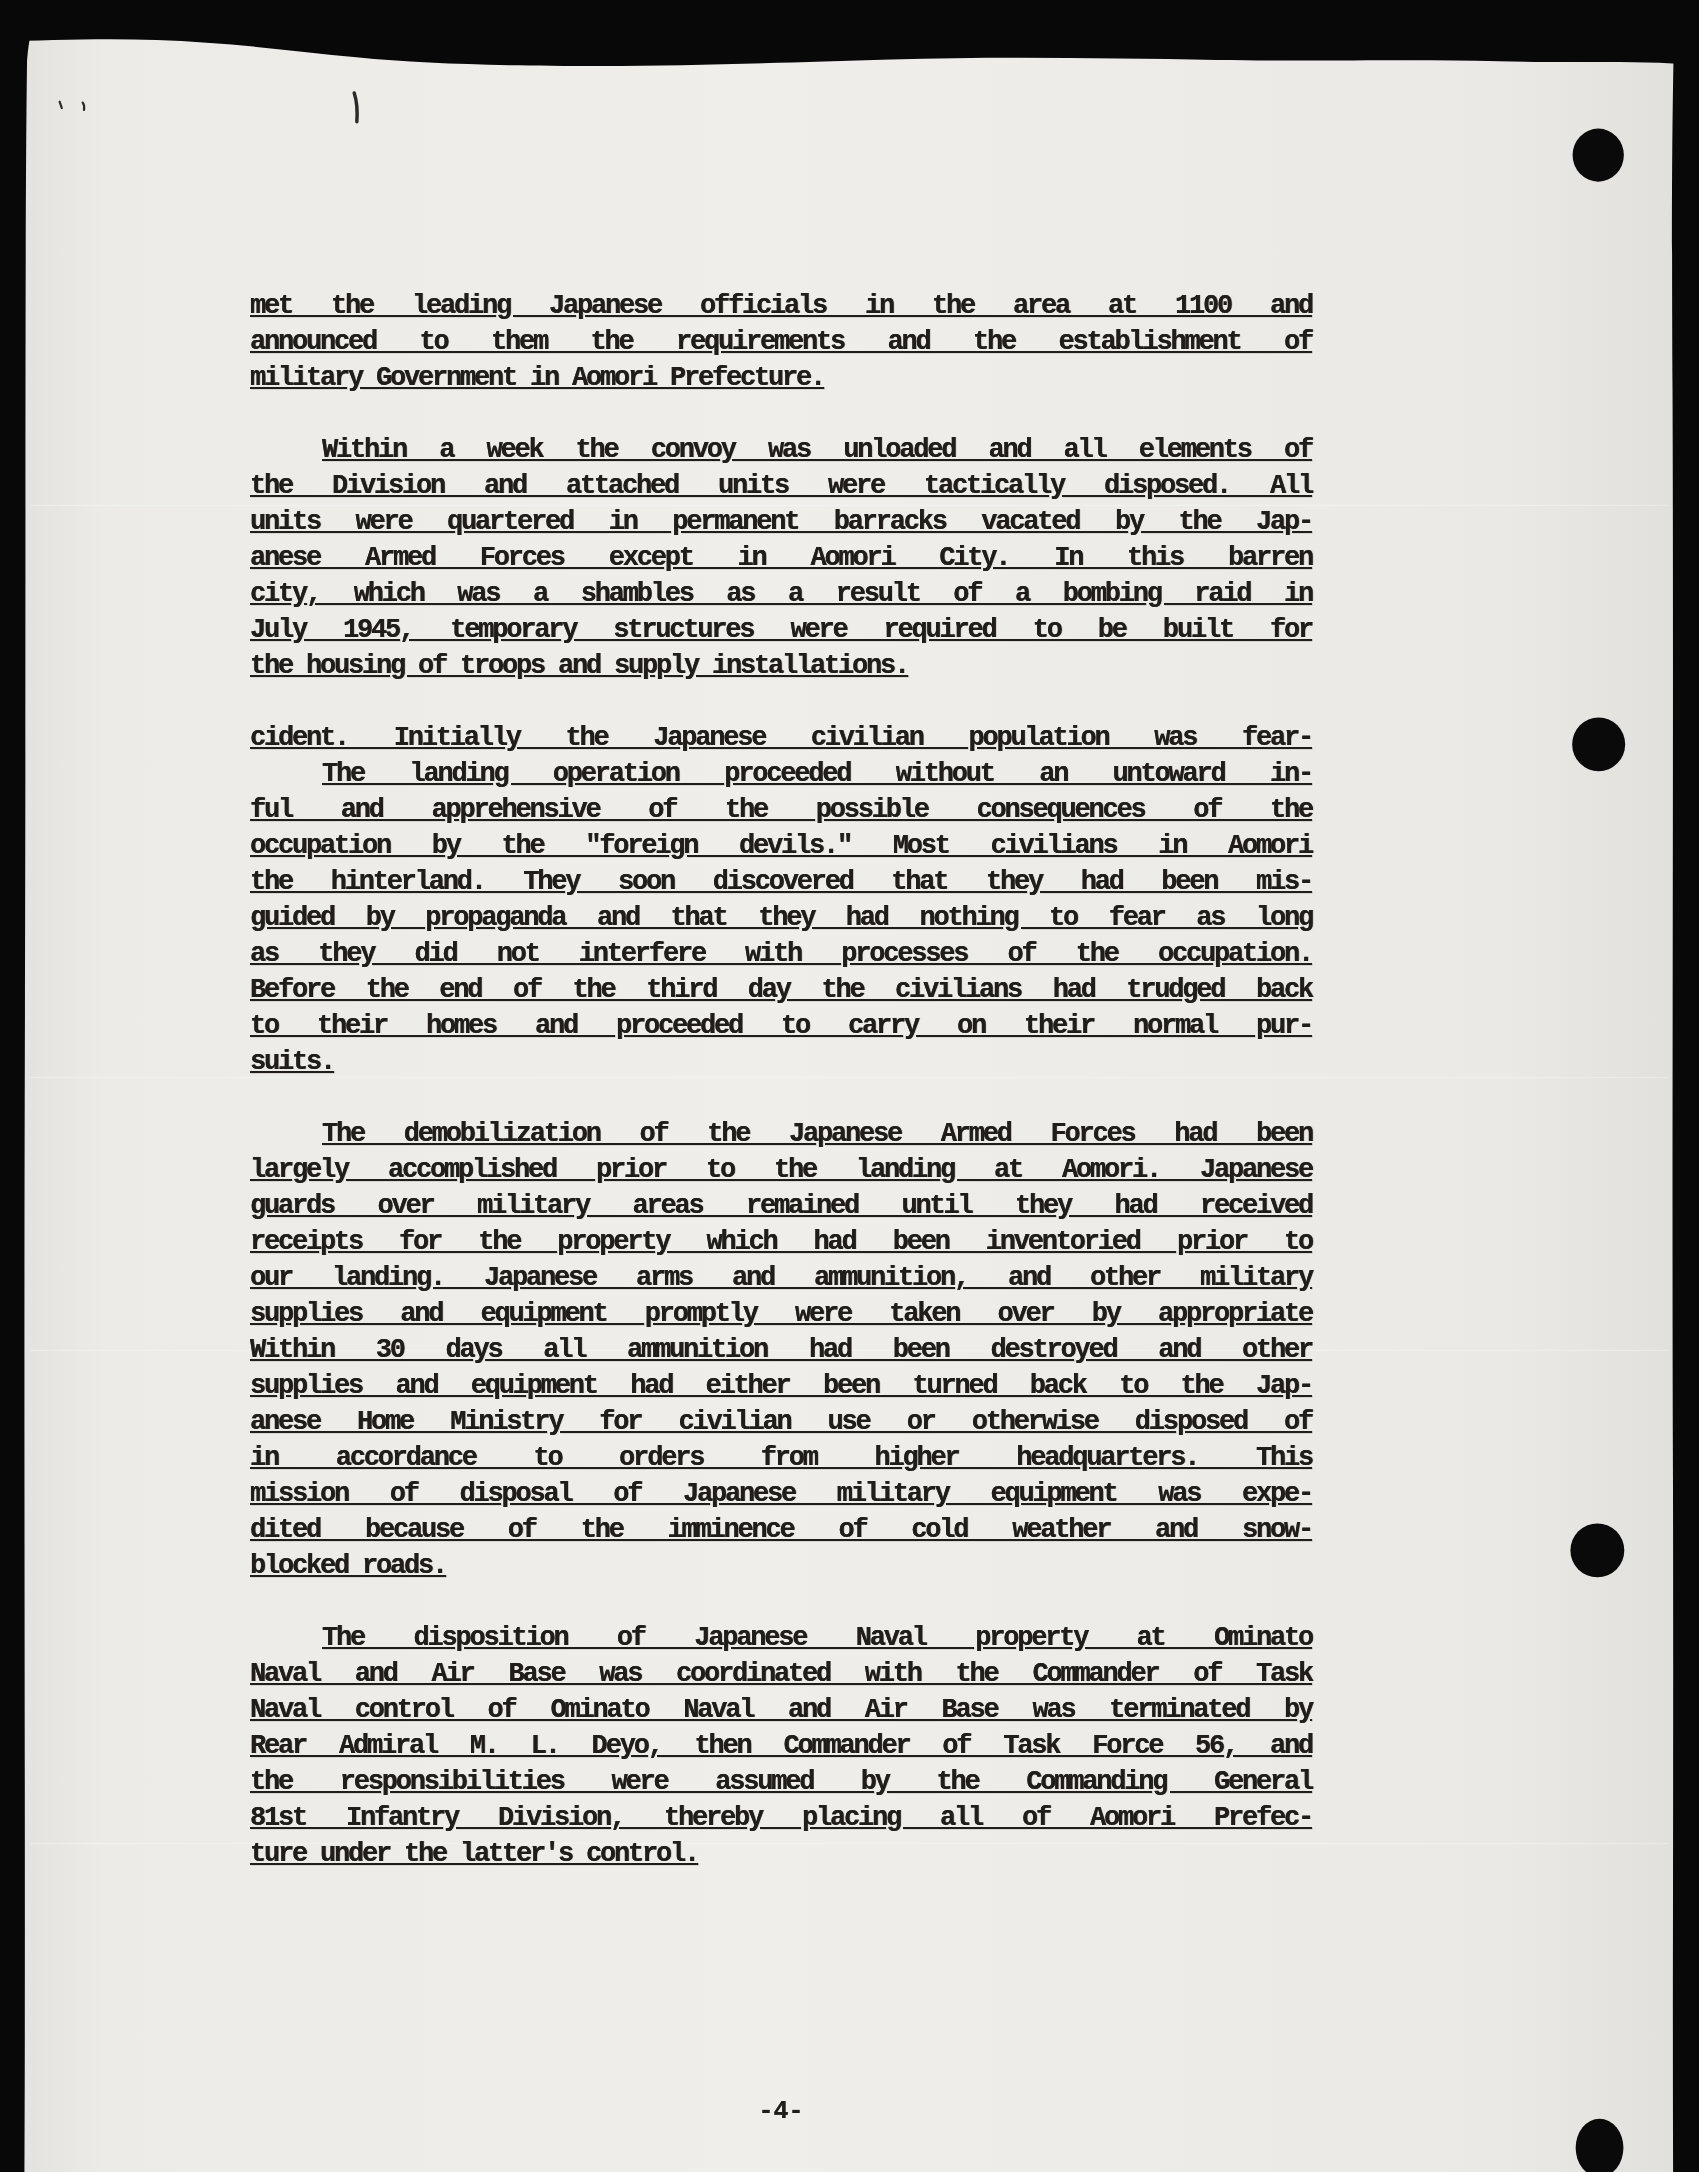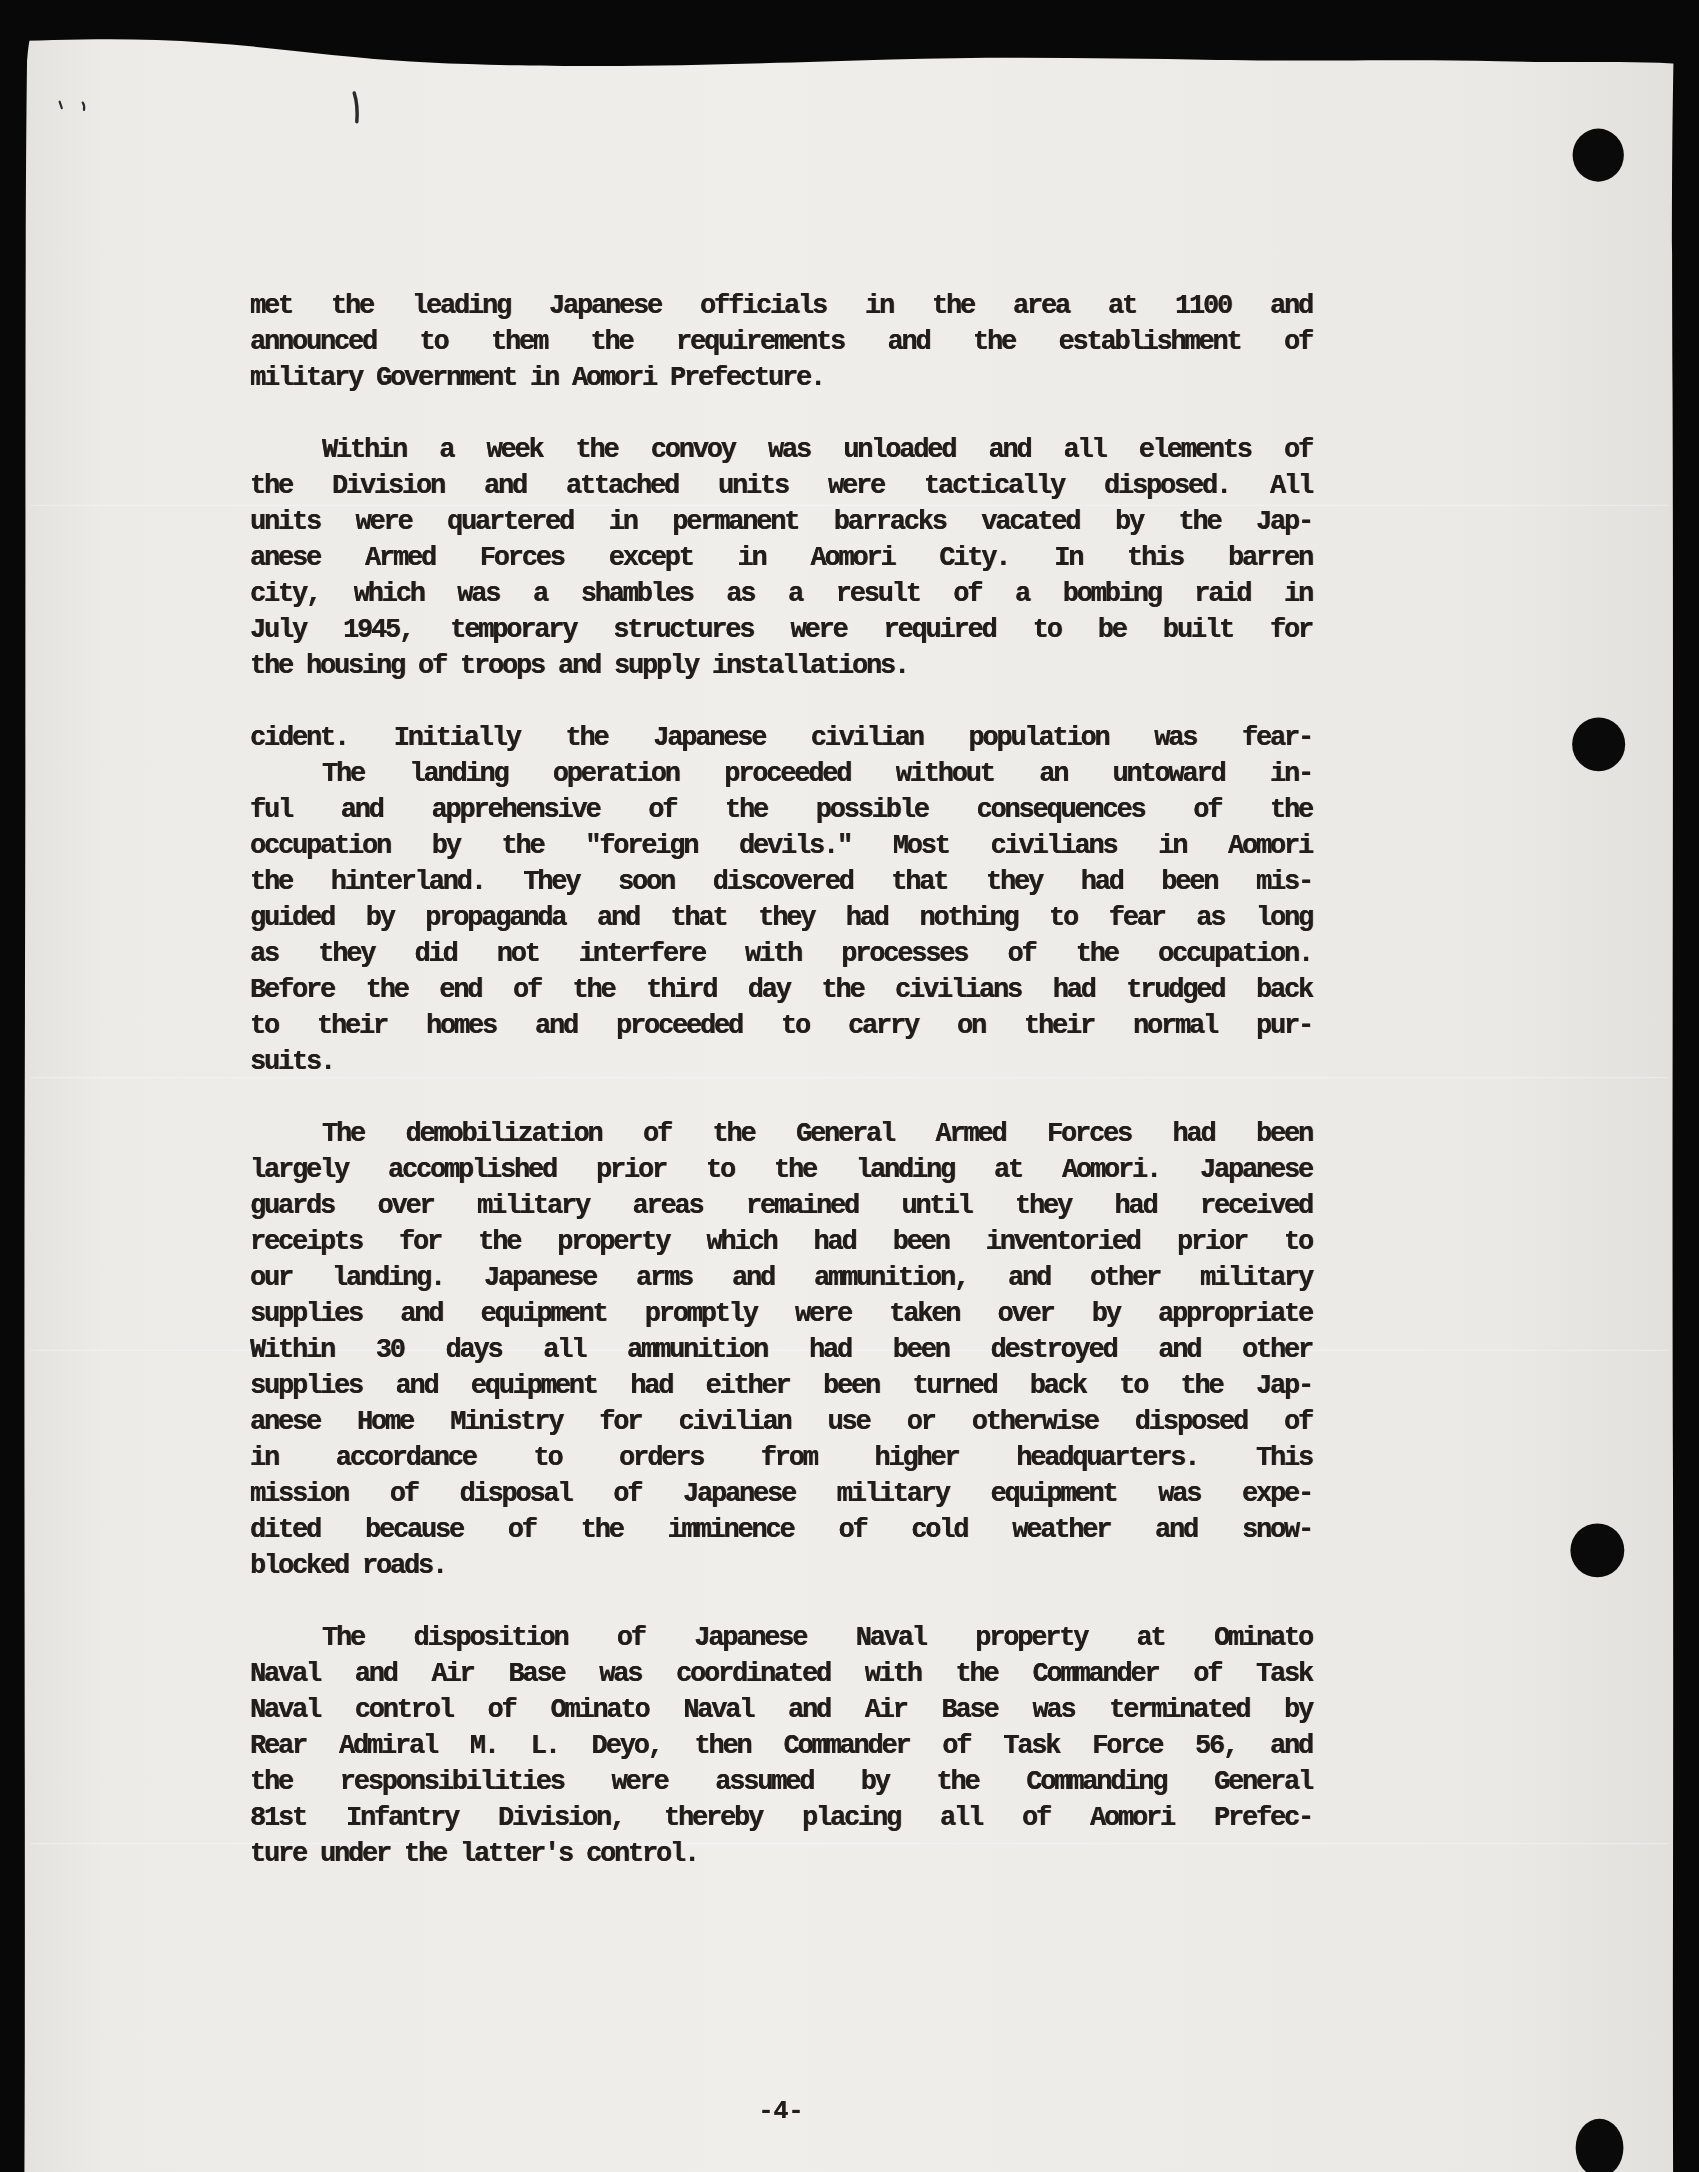--- a/index.html
+++ b/index.html
@@ -6,21 +6,21 @@
   .scan{position:relative;width:1700px;height:2299px;background:#080808;overflow:hidden;
         font-family:"Liberation Mono","DejaVu Sans Mono",monospace;}
   .scan-bg{position:absolute;left:0;top:0;z-index:1;}
   
   .textcol{position:absolute;z-index:2;left:250px;top:288px;width:1062px;
            color:#201d1a;font-size:27px;font-weight:700;letter-spacing:-2.2px;
            text-shadow:0 0 0.4px rgba(32,29,26,.85), 0.7px 0.4px 0.4px rgba(32,29,26,.28);}
   .para{margin:0;}
   .para + .para{margin-top:36px;}
   .tline{height:36px;line-height:36px;text-align:justify;text-align-last:justify;
-         overflow:visible;white-space:normal;}
+         overflow:visible;white-space:normal;text-decoration:underline;}
   .tline.last{text-align-last:left;}
   .tline.first{padding-left:72px;}
   .pagenum{position:absolute;z-index:2;left:250px;top:2097px;width:1062px;
            text-align:center;font-size:25px;font-weight:700;letter-spacing:0;
            color:#201d1a;text-shadow:0 0 0.4px rgba(32,29,26,.85);}
 </style>
 </head>
 <body>
 
 <div class="scan">
@@ -93,21 +93,21 @@
         <div class="tline">ful and apprehensive of the possible consequences of the</div>
         <div class="tline">occupation by the "foreign devils." Most civilians in Aomori</div>
         <div class="tline">the hinterland. They soon discovered that they had been mis-</div>
         <div class="tline">guided by propaganda and that they had nothing to fear as long</div>
         <div class="tline">as they did not interfere with processes of the occupation.</div>
         <div class="tline">Before the end of the third day the civilians had trudged back</div>
         <div class="tline">to their homes and proceeded to carry on their normal pur-</div>
         <div class="tline last">suits.</div>
       </div>
       <div class="para">
-        <div class="tline first">The demobilization of the General Armed Forces had been</div>
+        <div class="tline first">The demobilization of the Japanese Armed Forces had been</div>
         <div class="tline">largely accomplished prior to the landing at Aomori. Japanese</div>
         <div class="tline">guards over military areas remained until they had received</div>
         <div class="tline">receipts for the property which had been inventoried prior to</div>
         <div class="tline">our landing. Japanese arms and ammunition, and other military</div>
         <div class="tline">supplies and equipment promptly were taken over by appropriate</div>
         <div class="tline">Within 30 days all ammunition had been destroyed and other</div>
         <div class="tline">supplies and equipment had either been turned back to the Jap-</div>
         <div class="tline">anese Home Ministry for civilian use or otherwise disposed of</div>
         <div class="tline">in accordance to orders from higher headquarters. This</div>
         <div class="tline">mission of disposal of Japanese military equipment was expe-</div>

